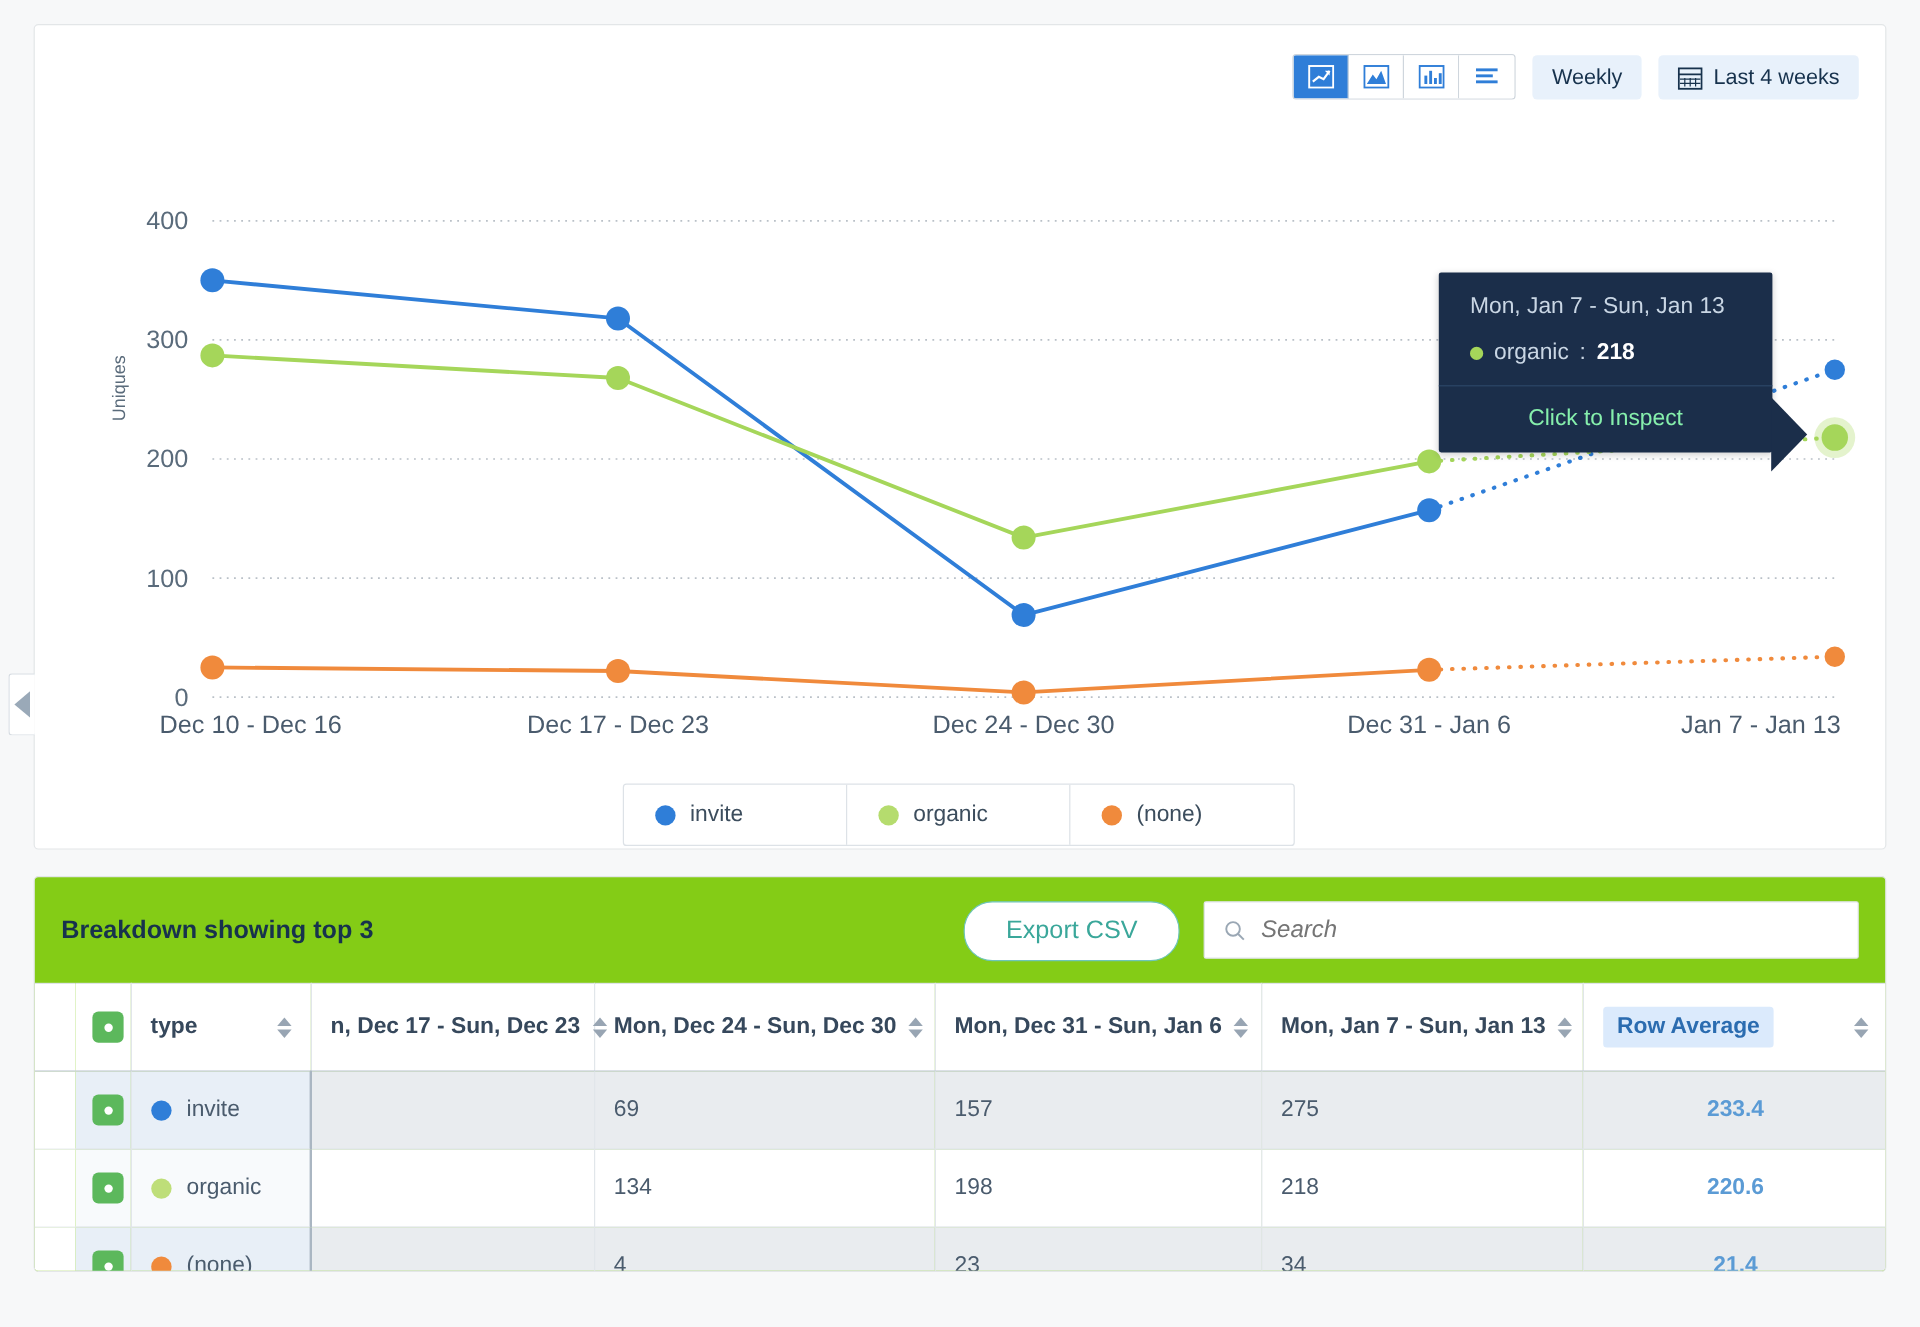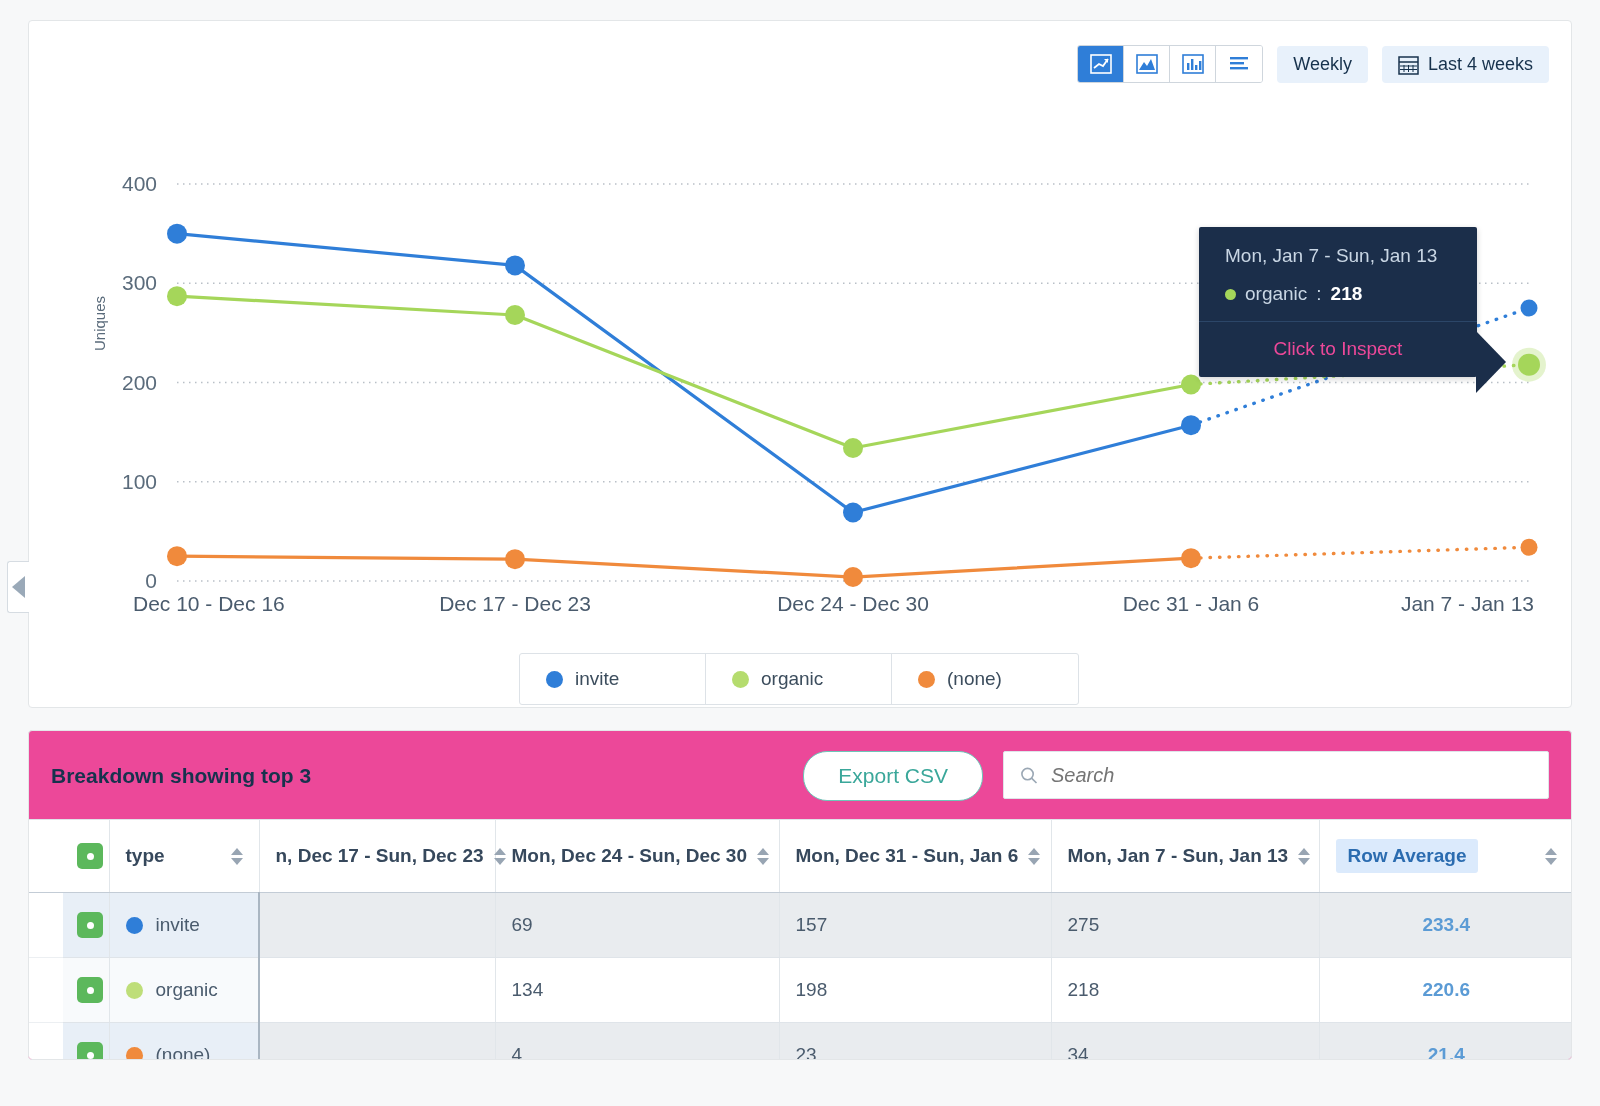--- a/index.html
+++ b/index.html
@@ -90,34 +90,34 @@
     border-radius: 2px; color: #d4dde8;
     box-shadow: 0 2px 6px rgba(0,0,0,.18);
   }
   .tt-body { padding: 18px 26px 16px 26px; }
   .tt-title { font-size: 19px; color: #c9d6e4; margin-bottom: 16px; white-space: nowrap; }
   .tt-row { display: flex; align-items: center; gap: 9px; font-size: 19px; color: #c9d6e4; }
   .tt-row b { color: #fff; font-weight: 700; }
   .tt-dot { width: 11px; height: 11px; border-radius: 50%; flex: none; }
   .tt-foot {
     border-top: 1px solid #2c4668; padding: 16px 0 17px 0;
-    text-align: center; font-size: 19px; color: #ec4899;
+    text-align: center; font-size: 19px; color: #86efac;
     cursor: pointer;
   }
   .tt-arrow {
     position: absolute; right: -29px; top: 104px;
     width: 0; height: 0;
     border-top: 31px solid transparent; border-bottom: 31px solid transparent;
     border-left: 30px solid #1b2e4a;
   }
 
   
   .table-card {
     position: relative; margin-top: 22px;
-    background: #ec4899; border: 1px solid #e3e6e8; border-radius: 4px;
+    background: #84cc16; border: 1px solid #e3e6e8; border-radius: 4px;
     width: 1544px; height: 330px; overflow: hidden;
   }
   .table-head {
     display: flex; align-items: center; justify-content: space-between;
     padding: 20px 22px 18px 22px;
   }
   .bd-title { font-size: 21px; font-weight: 700; color: #17324d; }
   .head-right { display: flex; }
   .export-btn {
     border: 1px solid #6ec5b8; color: #3aa79a; background: #fff;

